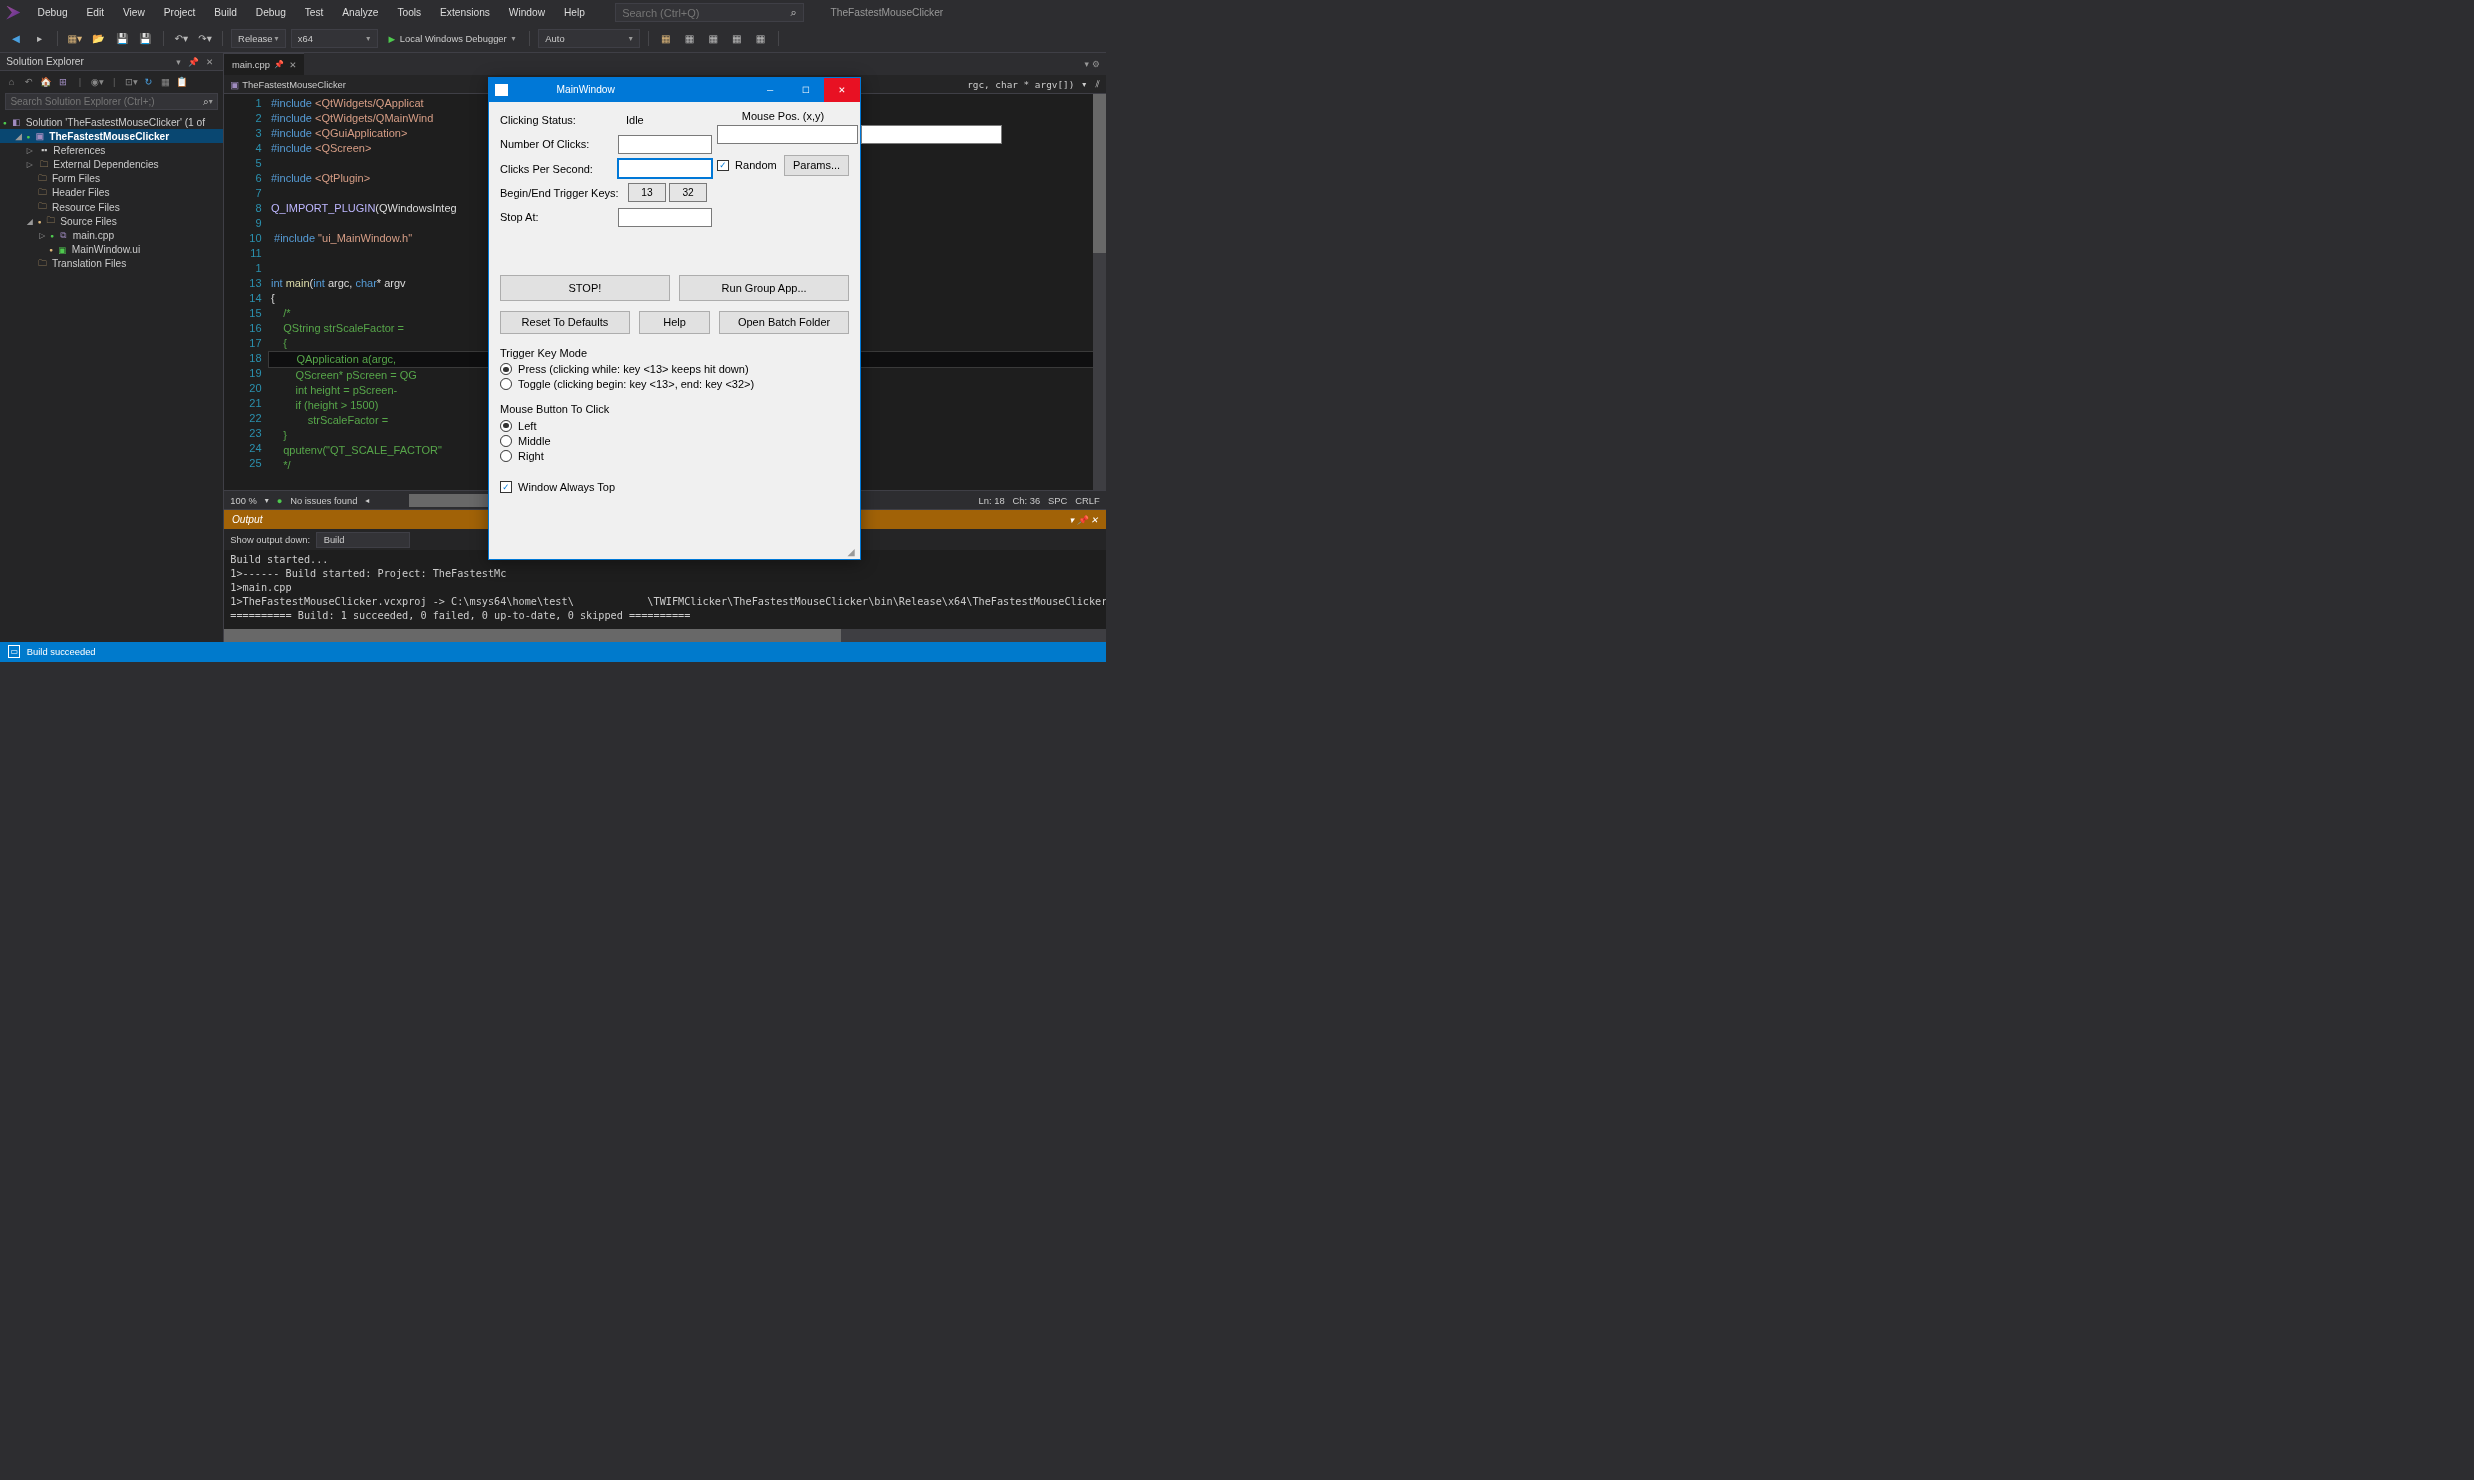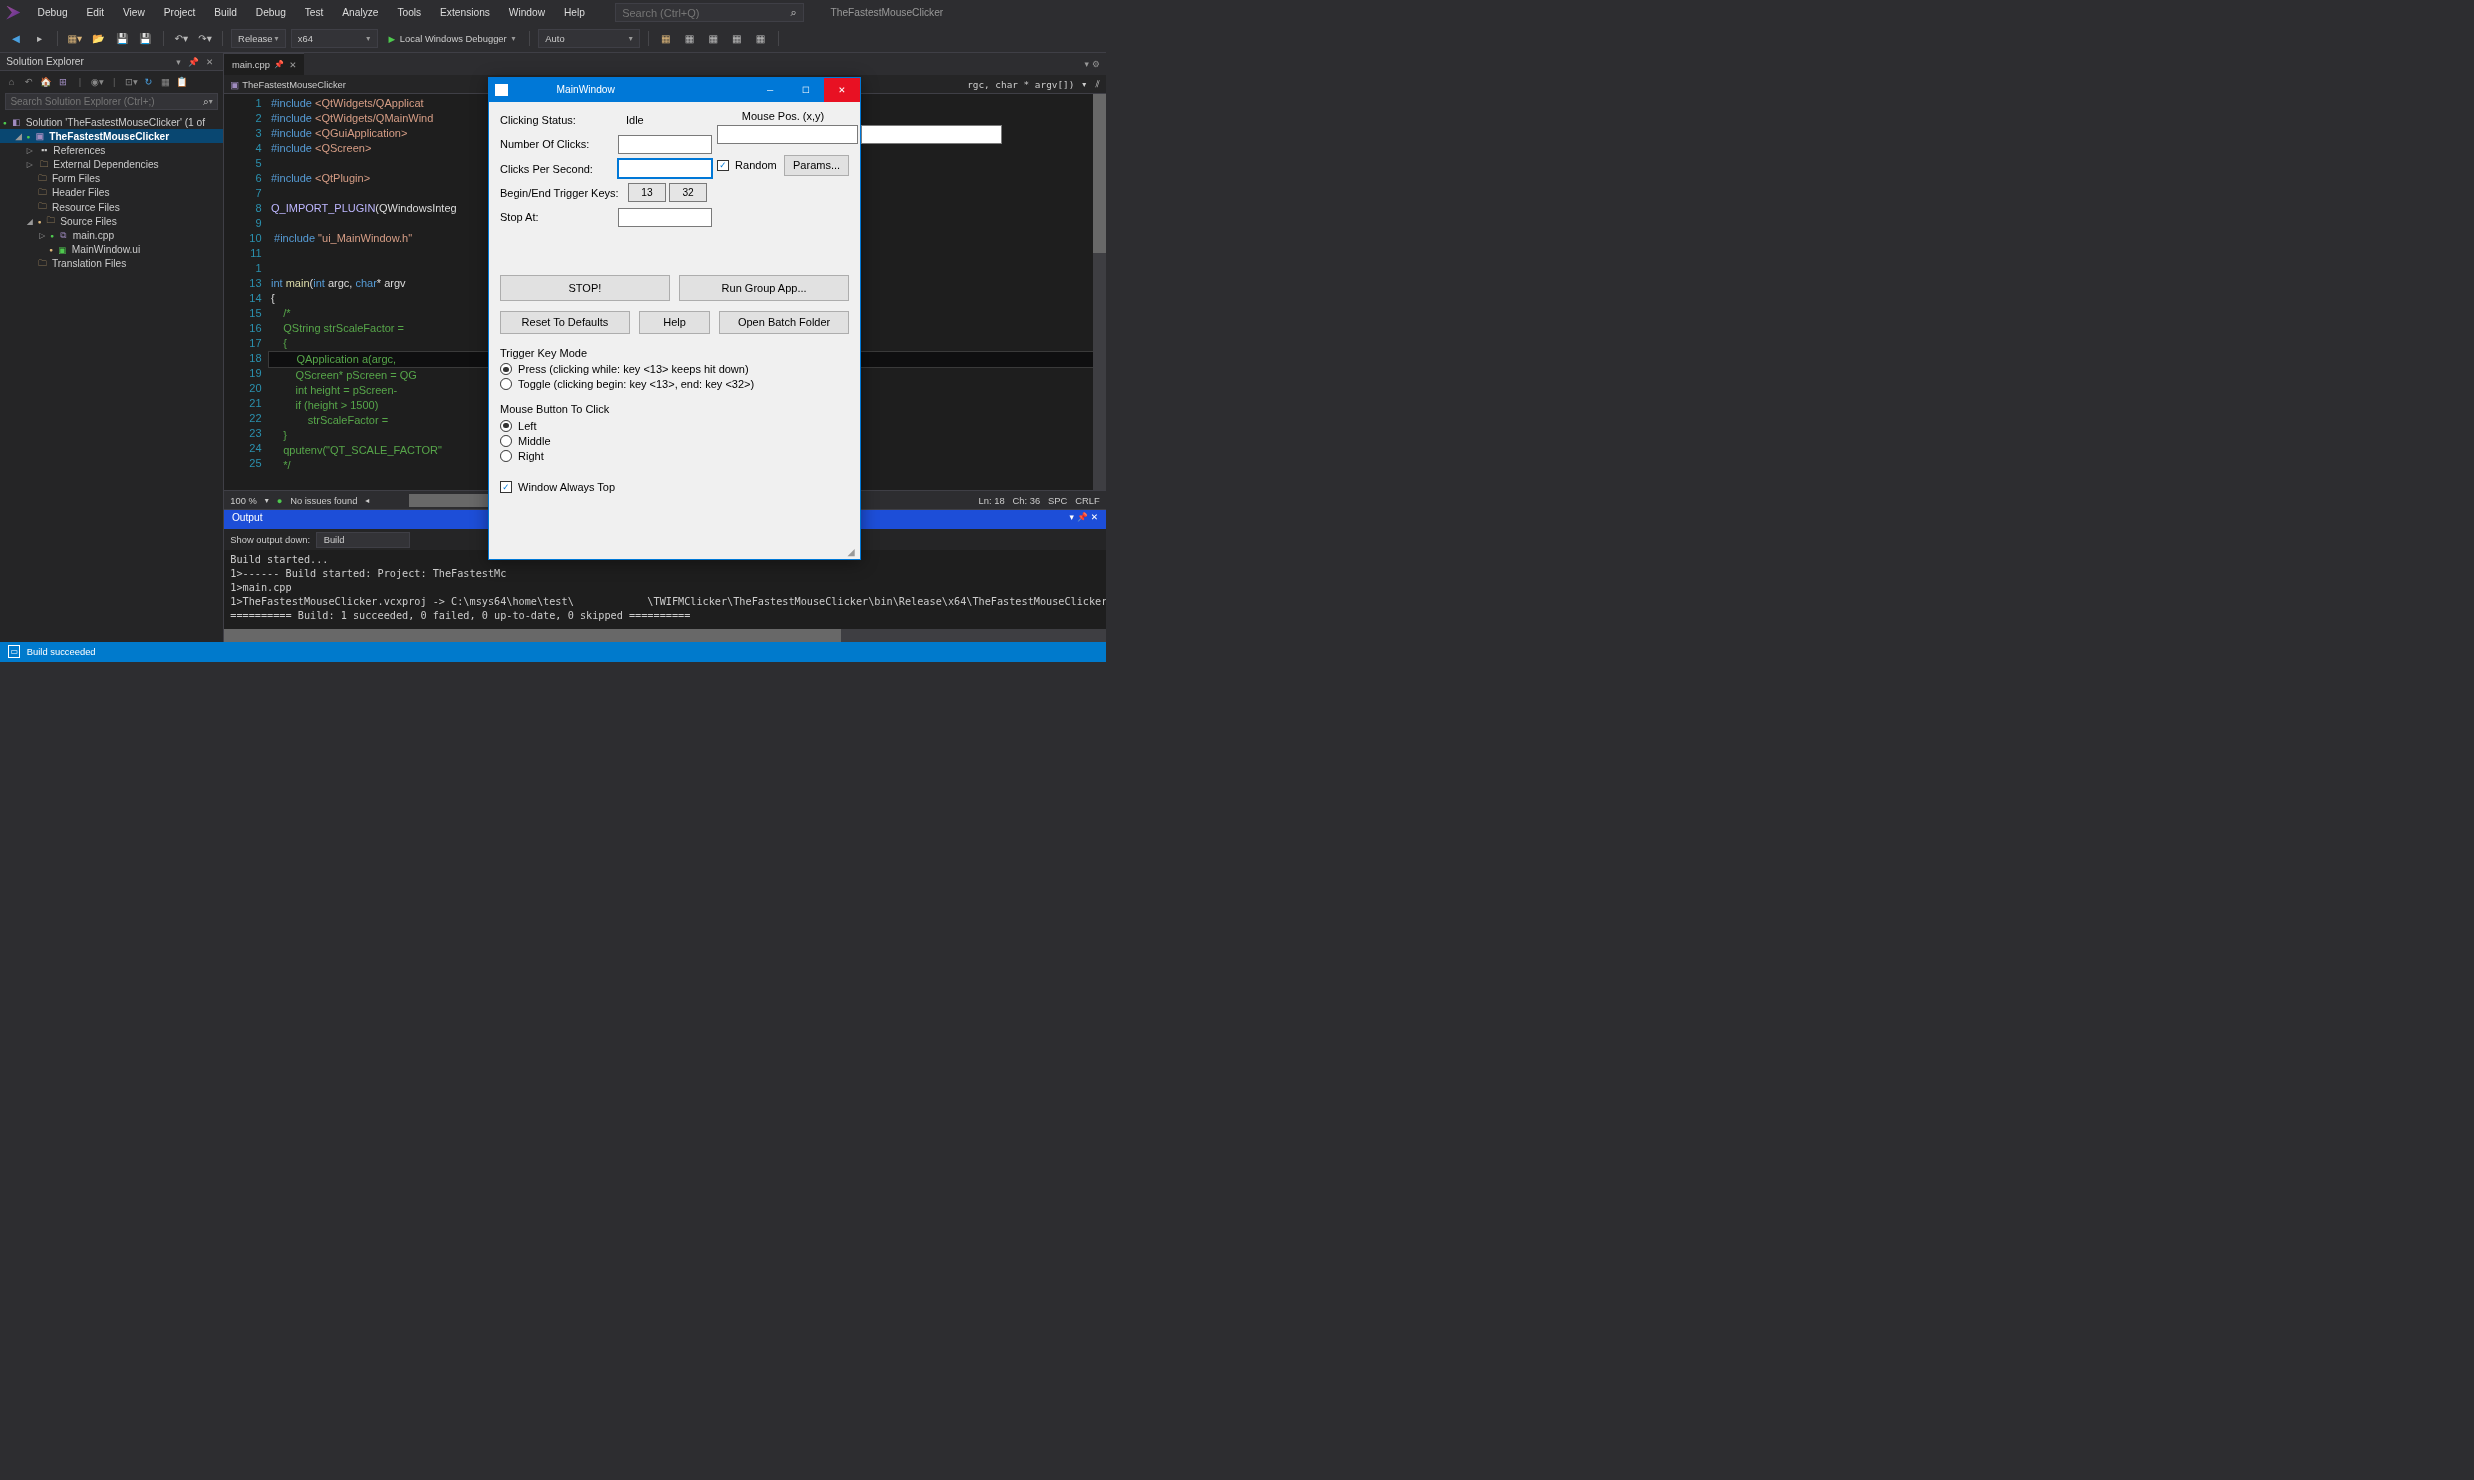--- a/index.html
+++ b/index.html
@@ -73,21 +73,21 @@
 .editor-status .zoom { color: #ccc; }
 .check-icon { color: #4ec94e; }
 .editor-status .spacer { flex: 1; }
 .hscroll { height: 12.6px; background: #3e3e42; position: relative; }
 .hscroll .thumb { position: absolute; height: 100%; background: #686868; }
 .vscroll { width: 12.6px; background: #3e3e42; position: absolute; right: 0; top: 0; bottom: 0; }
 .vscroll .thumb { position: absolute; width: 100%; background: #686868; }
 
 
 .output-panel { background: #1e1e1e; border-top: 0.8px solid #3f3f46; }
-.output-header { display: flex; align-items: flex-start; background: #1d4ed8; color: white; padding: 1.6px 7.9px; height: 19px; font-size: 10.2px; }
+.output-header { display: flex; align-items: center; background: #a16207; color: white; padding: 1.6px 7.9px; height: 19px; font-size: 10.2px; font-style: italic; }
 .output-header .icons { margin-left: auto; display: flex; gap: 3.1px; }
 .output-header .icons span { font-size: 8.7px; }
 .output-toolbar { display: flex; align-items: center; gap: 6.3px; padding: 3.1px 6.3px; background: #252526; height: 20.5px; font-size: 9.4px; }
 .output-dropdown { background: #333337; border: 0.8px solid #3f3f46; padding: 1.6px 6.3px; min-width: 94px; color: #ccc; }
 .output-text { font-family: Consolas, monospace; font-size: 10.2px; line-height: 14px; padding: 3.1px 6.3px; color: #ccc; white-space: pre; overflow: hidden; height: 79px; }
 
 
 .statusbar { position: absolute; bottom: 0; left: 0; right: 0; height: 20.5px; background: #007acc; color: white; display: flex; align-items: center; padding: 0 7.9px; gap: 6.3px; font-size: 9.4px; }
 .status-icon { width: 12.6px; height: 12.6px; border: 0.8px solid white; display: inline-flex; align-items: center; justify-content: center; font-size: 7.9px; }
 

